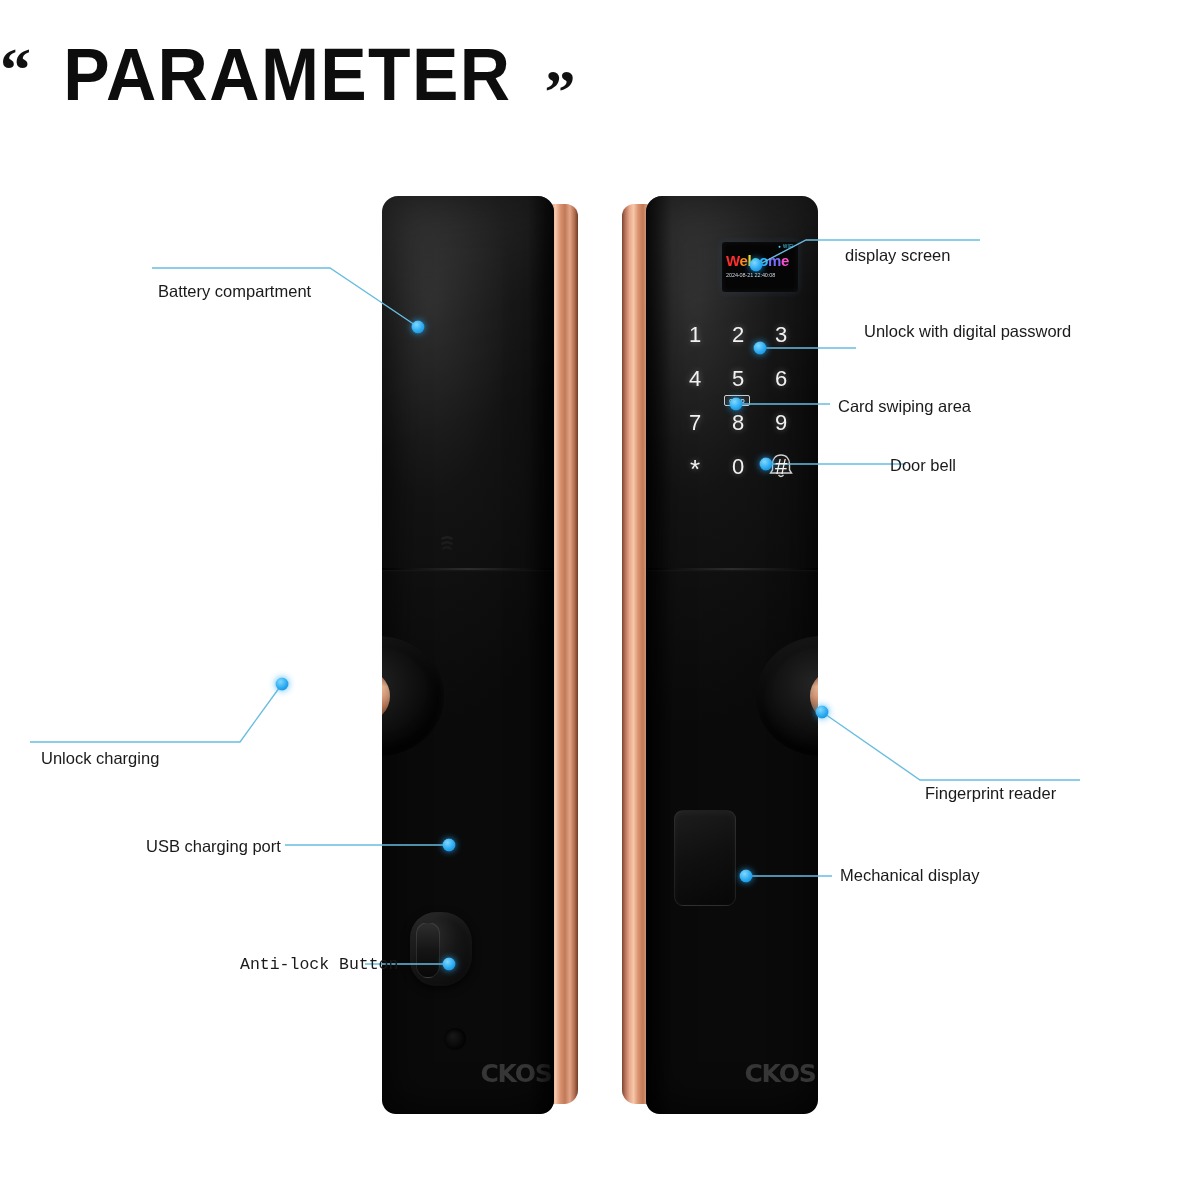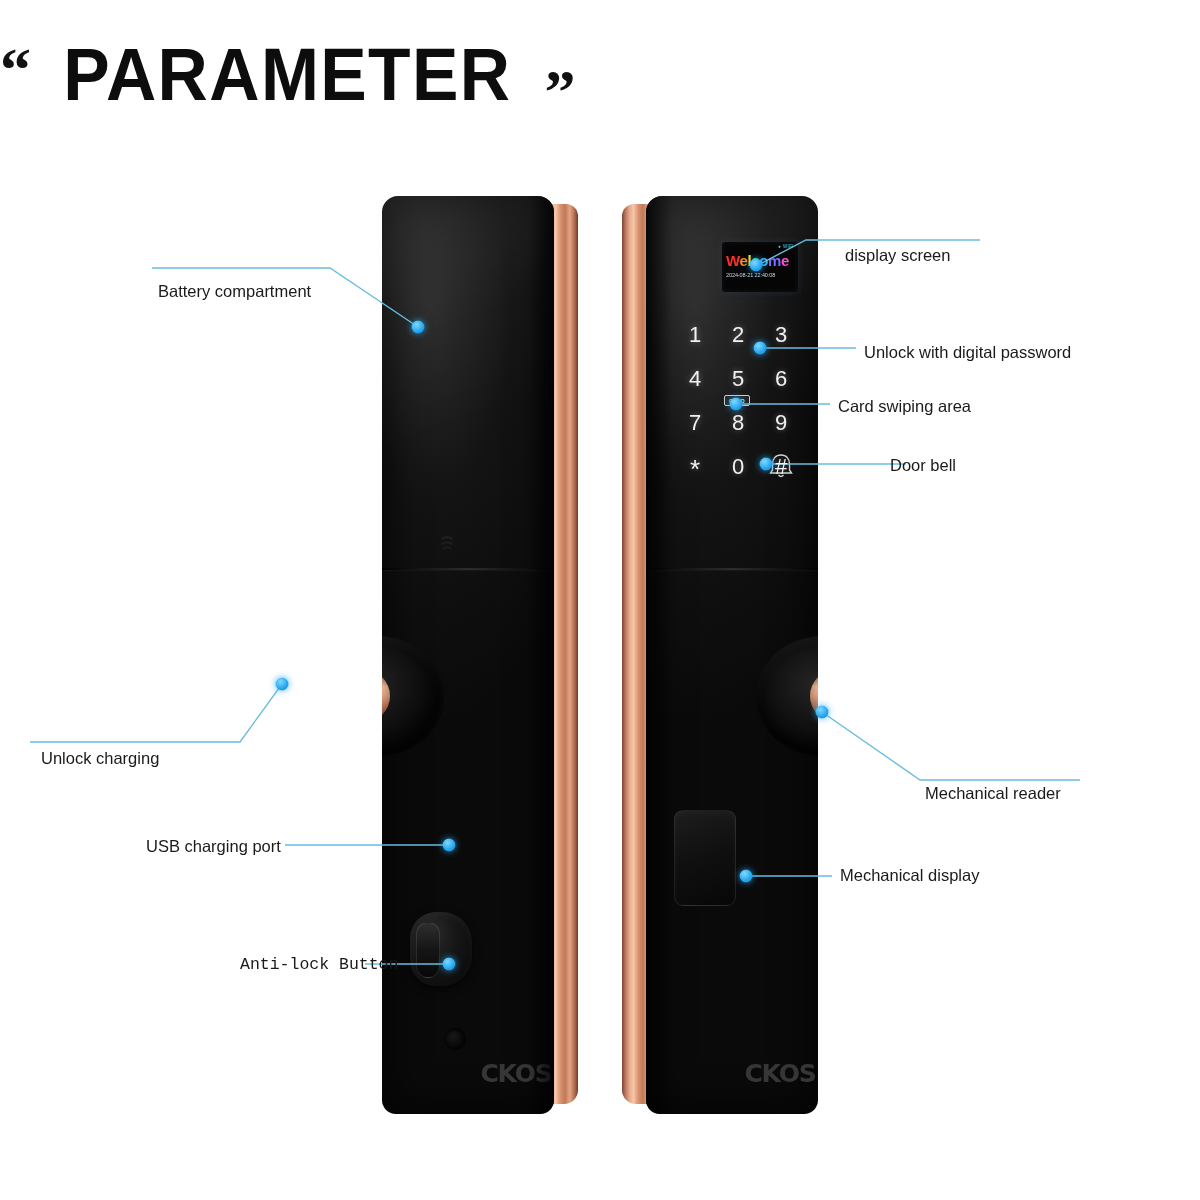--- a/index.html
+++ b/index.html
@@ -470,22 +470,22 @@
   <div class="callout-label" style="left:158px; top:283px;">Battery compartment</div>
 
   <div class="callout-label" style="left:41px; top:750px;">Unlock charging</div>
 
   <div class="callout-label" style="left:146px; top:838px;">USB charging port</div>
 
   <div class="callout-label" style="left:240px; top:957px;font-family:Liberation Mono, monospace;">Anti-lock Button</div>
 
   <div class="callout-label" style="left:845px; top:247px;">display screen</div>
 
-  <div class="callout-label" style="left:864px; top:344px;">Unlock with digital password</div>
+  <div class="callout-label" style="left:864px; top:323px;">Unlock with digital password</div>
 
   <div class="callout-label" style="left:838px; top:398px;">Card swiping area</div>
 
   <div class="callout-label" style="left:890px; top:457px;">Door bell</div>
 
-  <div class="callout-label" style="left:925px; top:785px;">Mechanical reader</div>
+  <div class="callout-label" style="left:925px; top:785px;">Fingerprint reader</div>
 
   <div class="callout-label" style="left:840px; top:867px;">Mechanical display</div>
 </div>
 
 </body></html>

